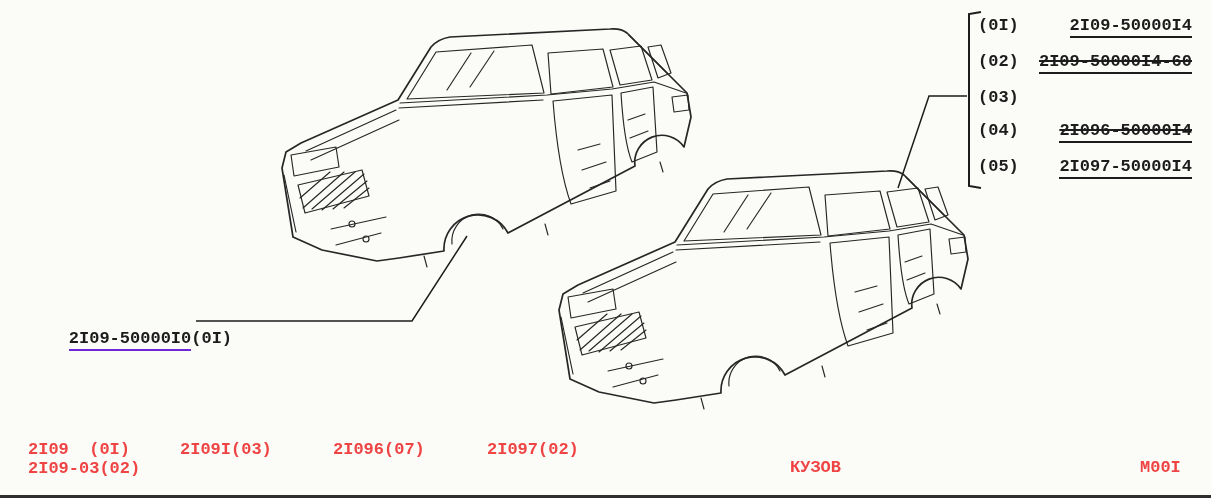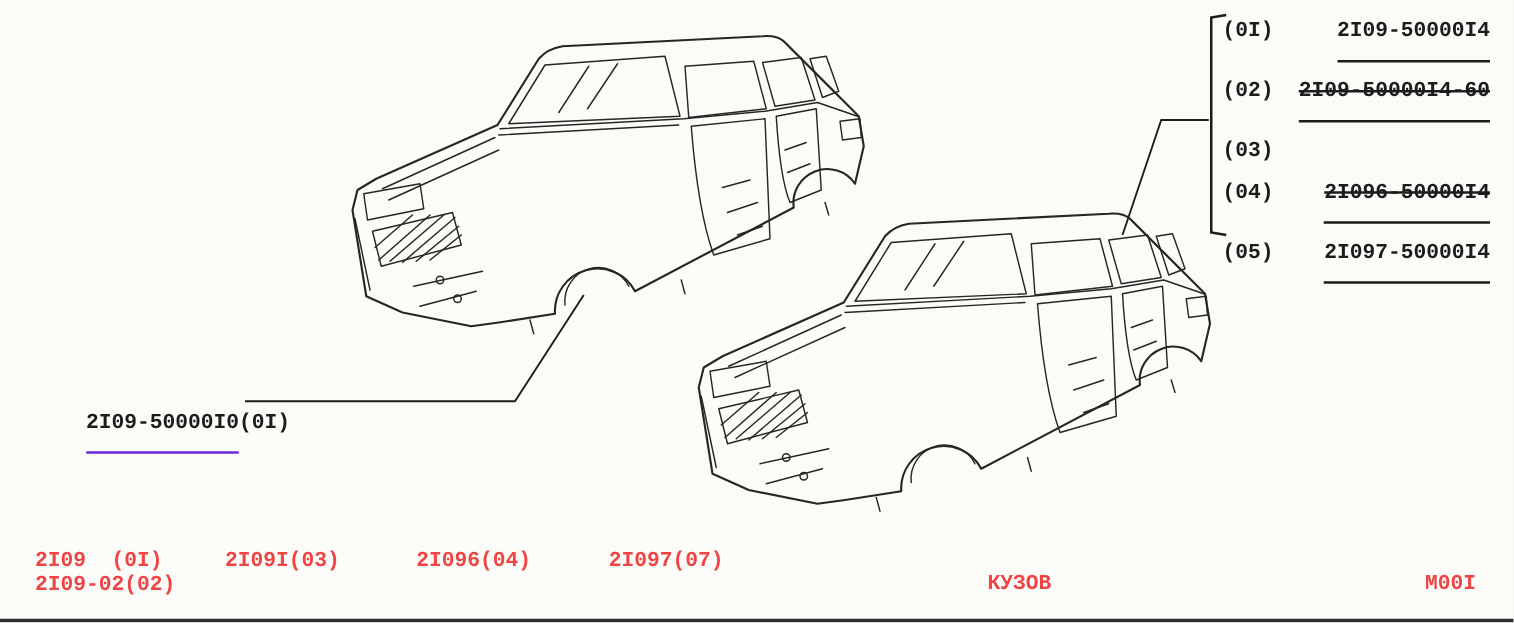--- a/index.html
+++ b/index.html
@@ -19,21 +19,21 @@
     white-space:pre;
     letter-spacing:0px;
   }
   .diagram{ position:absolute; left:0; top:0; }
   .scan-edge{ position:absolute; left:0; right:0; bottom:0; height:3px; background:#2e2e2e; }
 
   
   .plist{ position:absolute; left:978px; top:16px; display:flex; flex-direction:column; gap:14px; }
   .prow{ display:flex; justify-content:space-between; align-items:baseline; width:214px;
          font:bold 17px "Liberation Mono","DejaVu Sans Mono",monospace; white-space:pre; }
-  .pn{ border-bottom:2px solid #1c1c1c; padding-bottom:13px; }
+  .pn{ border-bottom:2px solid #1c1c1c; padding-bottom:1px; }
   .struck{ text-decoration:line-through; text-decoration-thickness:2px;text-align:right; }
 
   
   .callout{ position:absolute; left:28px; top:310px;
             font:bold 17px "Liberation Mono","DejaVu Sans Mono",monospace; white-space:pre; }
   .callout .pn{ border-bottom:2px solid #6d28d9; }
 </style>
 </head>
 <body>
 
@@ -138,21 +138,21 @@
       <span class="pn">2I097-50000I4</span>
     </div>
   </div>
 
   <div class="callout">
     <span class="pn">2I09-50000I0</span><span>(0I)</span>
   </div>
 
   <span class="t" style="left:28px;  top:440px;">2I09  (0I)</span>
   <span class="t" style="left:180px; top:440px;">2I09I(03)</span>
-  <span class="t" style="left:333px; top:440px;">2I096(04)</span>
-  <span class="t" style="left:487px; top:440px;">2I097(07)</span>
-  <span class="t" style="left:28px;  top:459px;">2I09-02(02)</span>
+  <span class="t" style="left:333px; top:440px;">2I096(07)</span>
+  <span class="t" style="left:487px; top:440px;">2I097(02)</span>
+  <span class="t" style="left:28px;  top:459px;">2I09-03(02)</span>
 
   <span class="t" style="left:790px;  top:458px;">КУЗОВ</span>
   <span class="t" style="left:1140px; top:458px;">M00I</span>
 
   <div class="scan-edge"></div>
 </div>
 
 </body></html>

